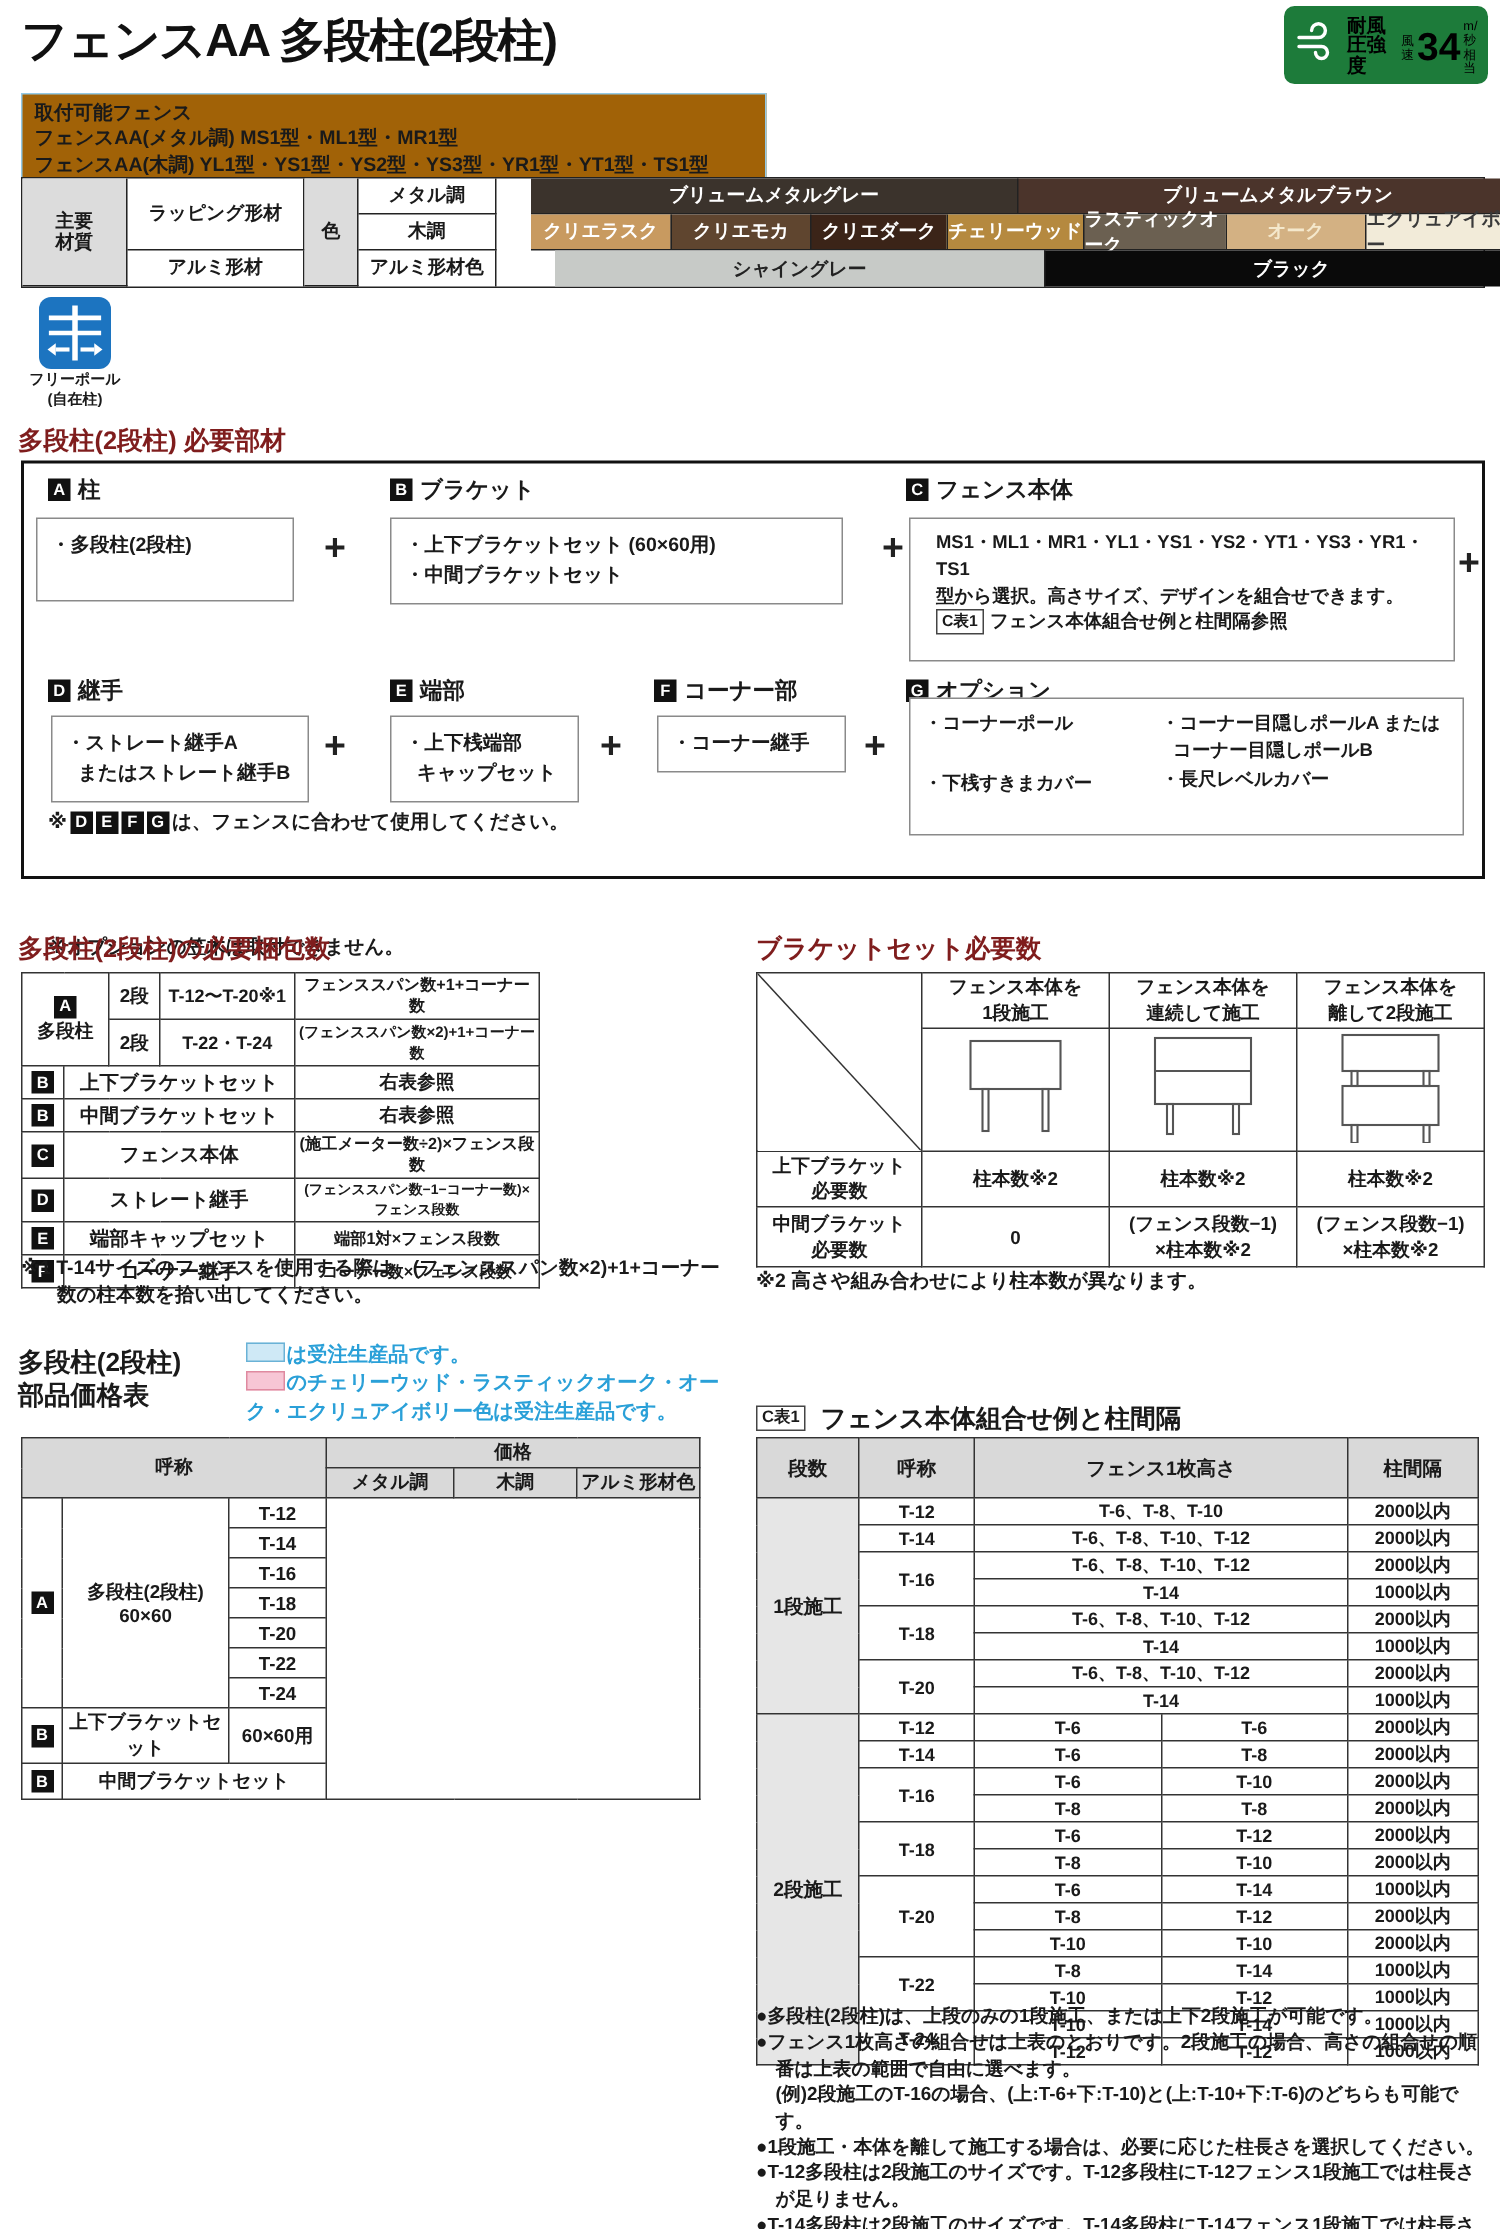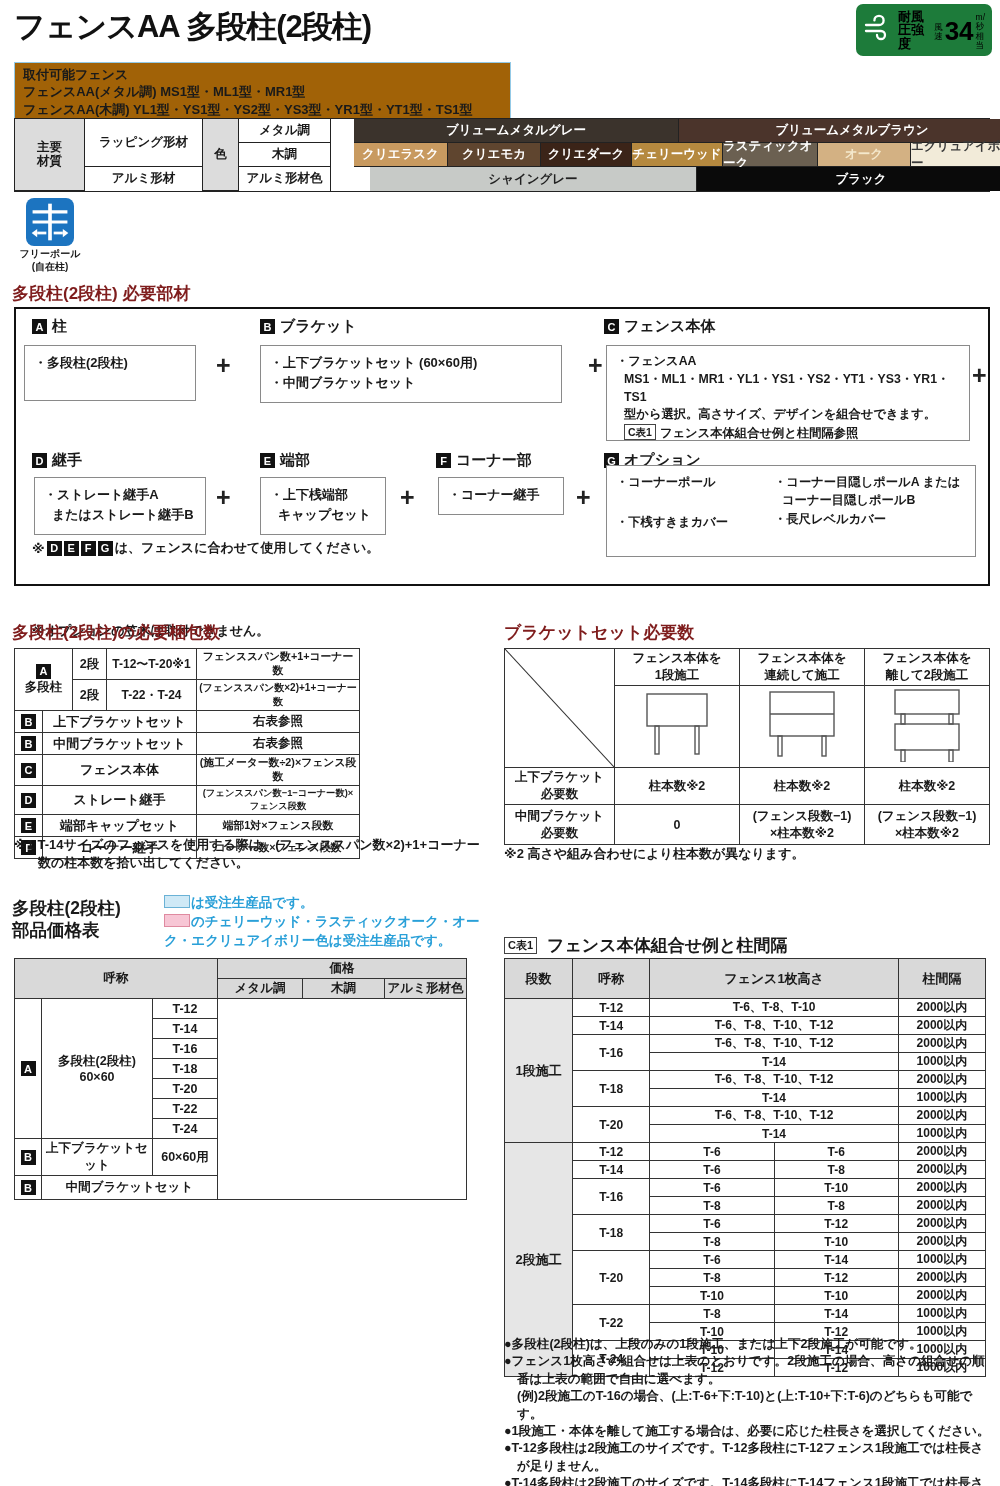--- a/index.html
+++ b/index.html
@@ -214,21 +214,20 @@
       <div>・上下ブラケットセット (60×60用)</div>
       <div>・中間ブラケットセット</div>
     </div>
     <div class="plus" style="left:572px; top:42px;">+</div>
 
     <div class="part-title" style="left:588px; top:8px;">
       <span class="chip">C</span>
       <span>フェンス本体</span>
     </div>
     <div class="part-box cbox-small" style="left:590px; top:36px; width:364px; height:96px;">
-      <div>・フェンスAA</div>
       <div class="indent1">MS1・ML1・MR1・YL1・YS1・YS2・YT1・YS3・YR1・TS1</div>
       <div class="indent1">型から選択。高さサイズ、デザインを組合せできます。</div>
       <div class="indent1">
         <span class="ctag">C表1</span><span>フェンス本体組合せ例と柱間隔参照</span>
       </div>
     </div>
     <div class="plus" style="left:956px; top:52px;">+</div>
 
     <div class="part-title" style="left:16px; top:142px;">
       <span class="chip">D</span>

